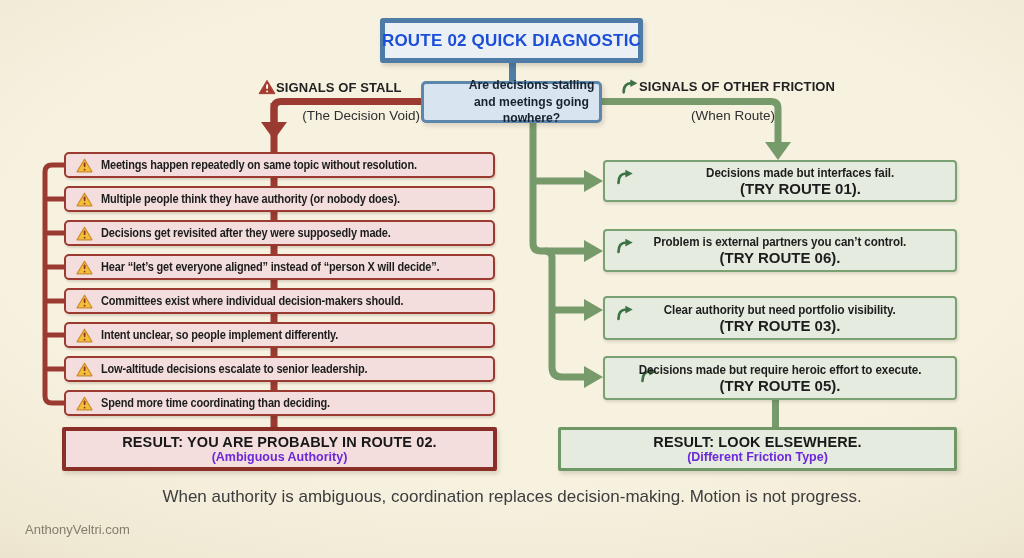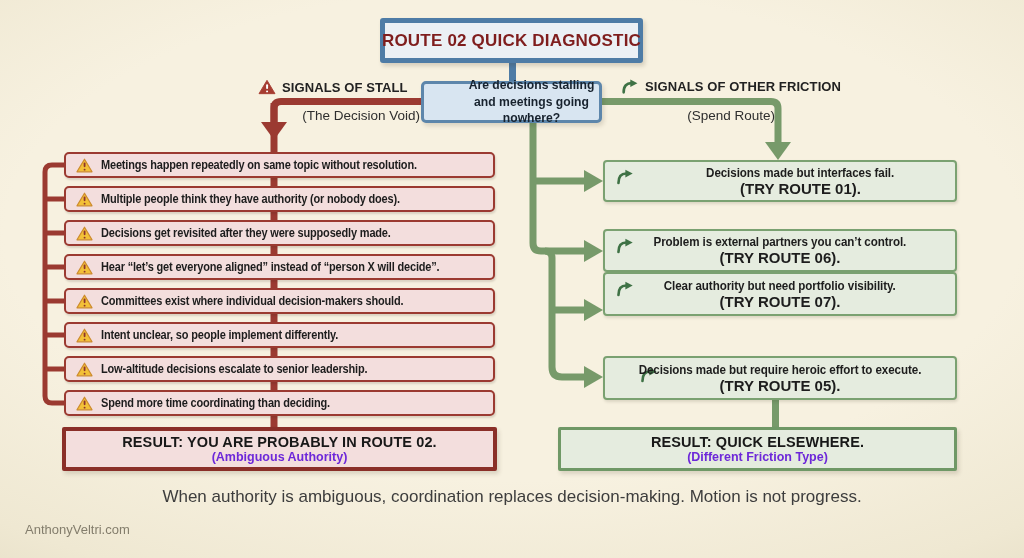--- a/index.html
+++ b/index.html
@@ -11,32 +11,32 @@
   .layer{position:absolute; left:0; top:0; width:1024px; height:558px;}
   .abs{position:absolute; box-sizing:border-box;}
 
   
   .title-box{
     left:380px; top:18px; width:263px; height:45px;
     background:#ebf0f5; border:5px solid #4e7ca6; border-radius:3px;
     display:flex; align-items:center; justify-content:center;
     box-shadow:2px 3px 4px rgba(60,50,30,.18);
   }
-  .title-box span{font-size:17px; font-weight:700; color:#7f1d1d; letter-spacing:.2px; white-space:nowrap;}
+  .title-box span{font-size:17px; font-weight:700; color:#1d4ed8; letter-spacing:.2px; white-space:nowrap;}
   .question-box{
     left:421px; top:81px; width:181px; height:42px;
     background:#d8e5f1; border:3px solid #5d86ab; border-radius:5px;
     display:flex; align-items:center; justify-content:center; text-align:center;
     box-shadow:2px 3px 4px rgba(60,50,30,.15);
     padding-left:40px;
   }
   .question-box span{font-size:12.8px; font-weight:700; color:#17222e; line-height:1.28; transform:scaleX(.95);}
 
   
-  .hdr{display:flex; align-items:center; gap:6px; white-space:nowrap;text-align:center;}
+  .hdr{display:flex; align-items:center; white-space:nowrap;text-align:center;}
   .hdr span{font-size:13px; font-weight:700; color:#222; letter-spacing:.1px;}
   .hdr-left{left:258px; top:79px;}
   .hdr-right{left:620px; top:79px;}
   .sub{font-size:13.5px; color:#2e2e2e; text-align:right; white-space:nowrap;}
   .sub-left{left:278px; top:108px; width:142px;}
   .sub-right{left:650px; top:108px; width:125px;}
 
   
   .srow{
     left:64px; width:431px; height:26px;
@@ -60,21 +60,21 @@
   
   .fbox{
     left:603px; width:354px;
     background:#e5ecdf; border:2px solid #7aa171; border-radius:4px;
     display:flex; flex-direction:column; align-items:center; justify-content:center;
     text-align:center; box-shadow:1px 2px 3px rgba(60,50,30,.14);
   }
   .fbox .l1{font-size:12.5px; font-weight:700; color:#1d1d1d; white-space:nowrap; transform:scaleX(.93); letter-spacing:-.1px;}
   .fbox .l2{font-size:15px; font-weight:700; color:#1d1d1d; white-space:nowrap;}
   .fbox .corner-icon{position:absolute; left:10px; top:7px;}
-  .f1{top:160px; height:42px;padding-left:41px;} .f2{top:229px; height:43px;} .f3{top:272px; height:44px;} .f4{top:356px; height:44px;}
+  .f1{top:160px; height:42px;padding-left:41px;} .f2{top:229px; height:43px;} .f3{top:296px; height:44px;} .f4{top:356px; height:44px;}
   .f4 .corner-icon{left:34px; top:9px;}
 
   .tagline{
     left:0; top:487px; width:1024px; text-align:center;
     font-size:17px; color:#3d3d3d;
   }
   .footer{left:25px; top:522px; font-size:13px; color:#837d6c;}
 </style>
 </head>
 <body>
@@ -127,21 +127,21 @@
   </div>
   <div class="abs sub sub-left">(The Decision Void)</div>
 
   <div class="abs hdr hdr-right">
     <svg width="19" height="15" viewBox="0 0 22 18">
       <path d="M4 16 C4 8 8 5 13 5" stroke="#3e7245" stroke-width="3.2" fill="none" stroke-linecap="round"></path>
       <polygon points="12,0.5 12,9.5 20.5,5" fill="#3e7245"></polygon>
     </svg>
     <span>SIGNALS OF OTHER FRICTION</span>
   </div>
-  <div class="abs sub sub-right">(Spend Route)</div>
+  <div class="abs sub sub-right">(When Route)</div>
 
   <div class="abs srow" style="top:152px">
     <svg width="17" height="15" viewBox="0 0 20 18">
         <path d="M10 1.5 L19 16.5 H1 Z" fill="#f2c037" stroke="#cd8b2f" stroke-width="1.5" stroke-linejoin="round"></path>
         <rect x="9" y="5.5" width="2.2" height="5.5" rx="1" fill="#8e342d"></rect>
         <rect x="9" y="12.8" width="2.2" height="2.2" rx="1" fill="#8e342d"></rect>
       </svg>
     <span class="txt">Meetings happen repeatedly on same topic without resolution.</span>
   </div>
   <div class="abs srow" style="top:186px">
@@ -221,32 +221,32 @@
         </svg></span>
     <span class="l1">Problem is external partners you can’t control.</span>
     <span class="l2">(TRY ROUTE 06).</span>
   </div>
   <div class="abs fbox f3">
     <span class="corner-icon"><svg width="19" height="16" viewBox="0 0 22 18">
           <path d="M4 16 C4 8 8 5 13 5" stroke="#3e7245" stroke-width="3" fill="none" stroke-linecap="round"></path>
           <polygon points="12,0.5 12,9.5 20.5,5" fill="#3e7245"></polygon>
         </svg></span>
     <span class="l1">Clear authority but need portfolio visibility.</span>
-    <span class="l2">(TRY ROUTE 07).</span>
+    <span class="l2">(TRY ROUTE 03).</span>
   </div>
   <div class="abs fbox f4">
     <span class="corner-icon"><svg width="19" height="16" viewBox="0 0 22 18">
           <path d="M4 16 C4 8 8 5 13 5" stroke="#3e7245" stroke-width="3" fill="none" stroke-linecap="round"></path>
           <polygon points="12,0.5 12,9.5 20.5,5" fill="#3e7245"></polygon>
         </svg></span>
     <span class="l1">Decisions made but require heroic effort to execute.</span>
     <span class="l2">(TRY ROUTE 05).</span>
   </div>
 
   <div class="abs result result-right">
-    <span class="r1">RESULT: QUICK ELSEWHERE.</span>
+    <span class="r1">RESULT: LOOK ELSEWHERE.</span>
     <span class="r2">(Different Friction Type)</span>
   </div>
 
   <div class="abs tagline">When authority is ambiguous, coordination replaces decision-making. Motion is not progress.</div>
   <div class="abs footer">AnthonyVeltri.com</div>
 
 </div>
 
 </body></html>

